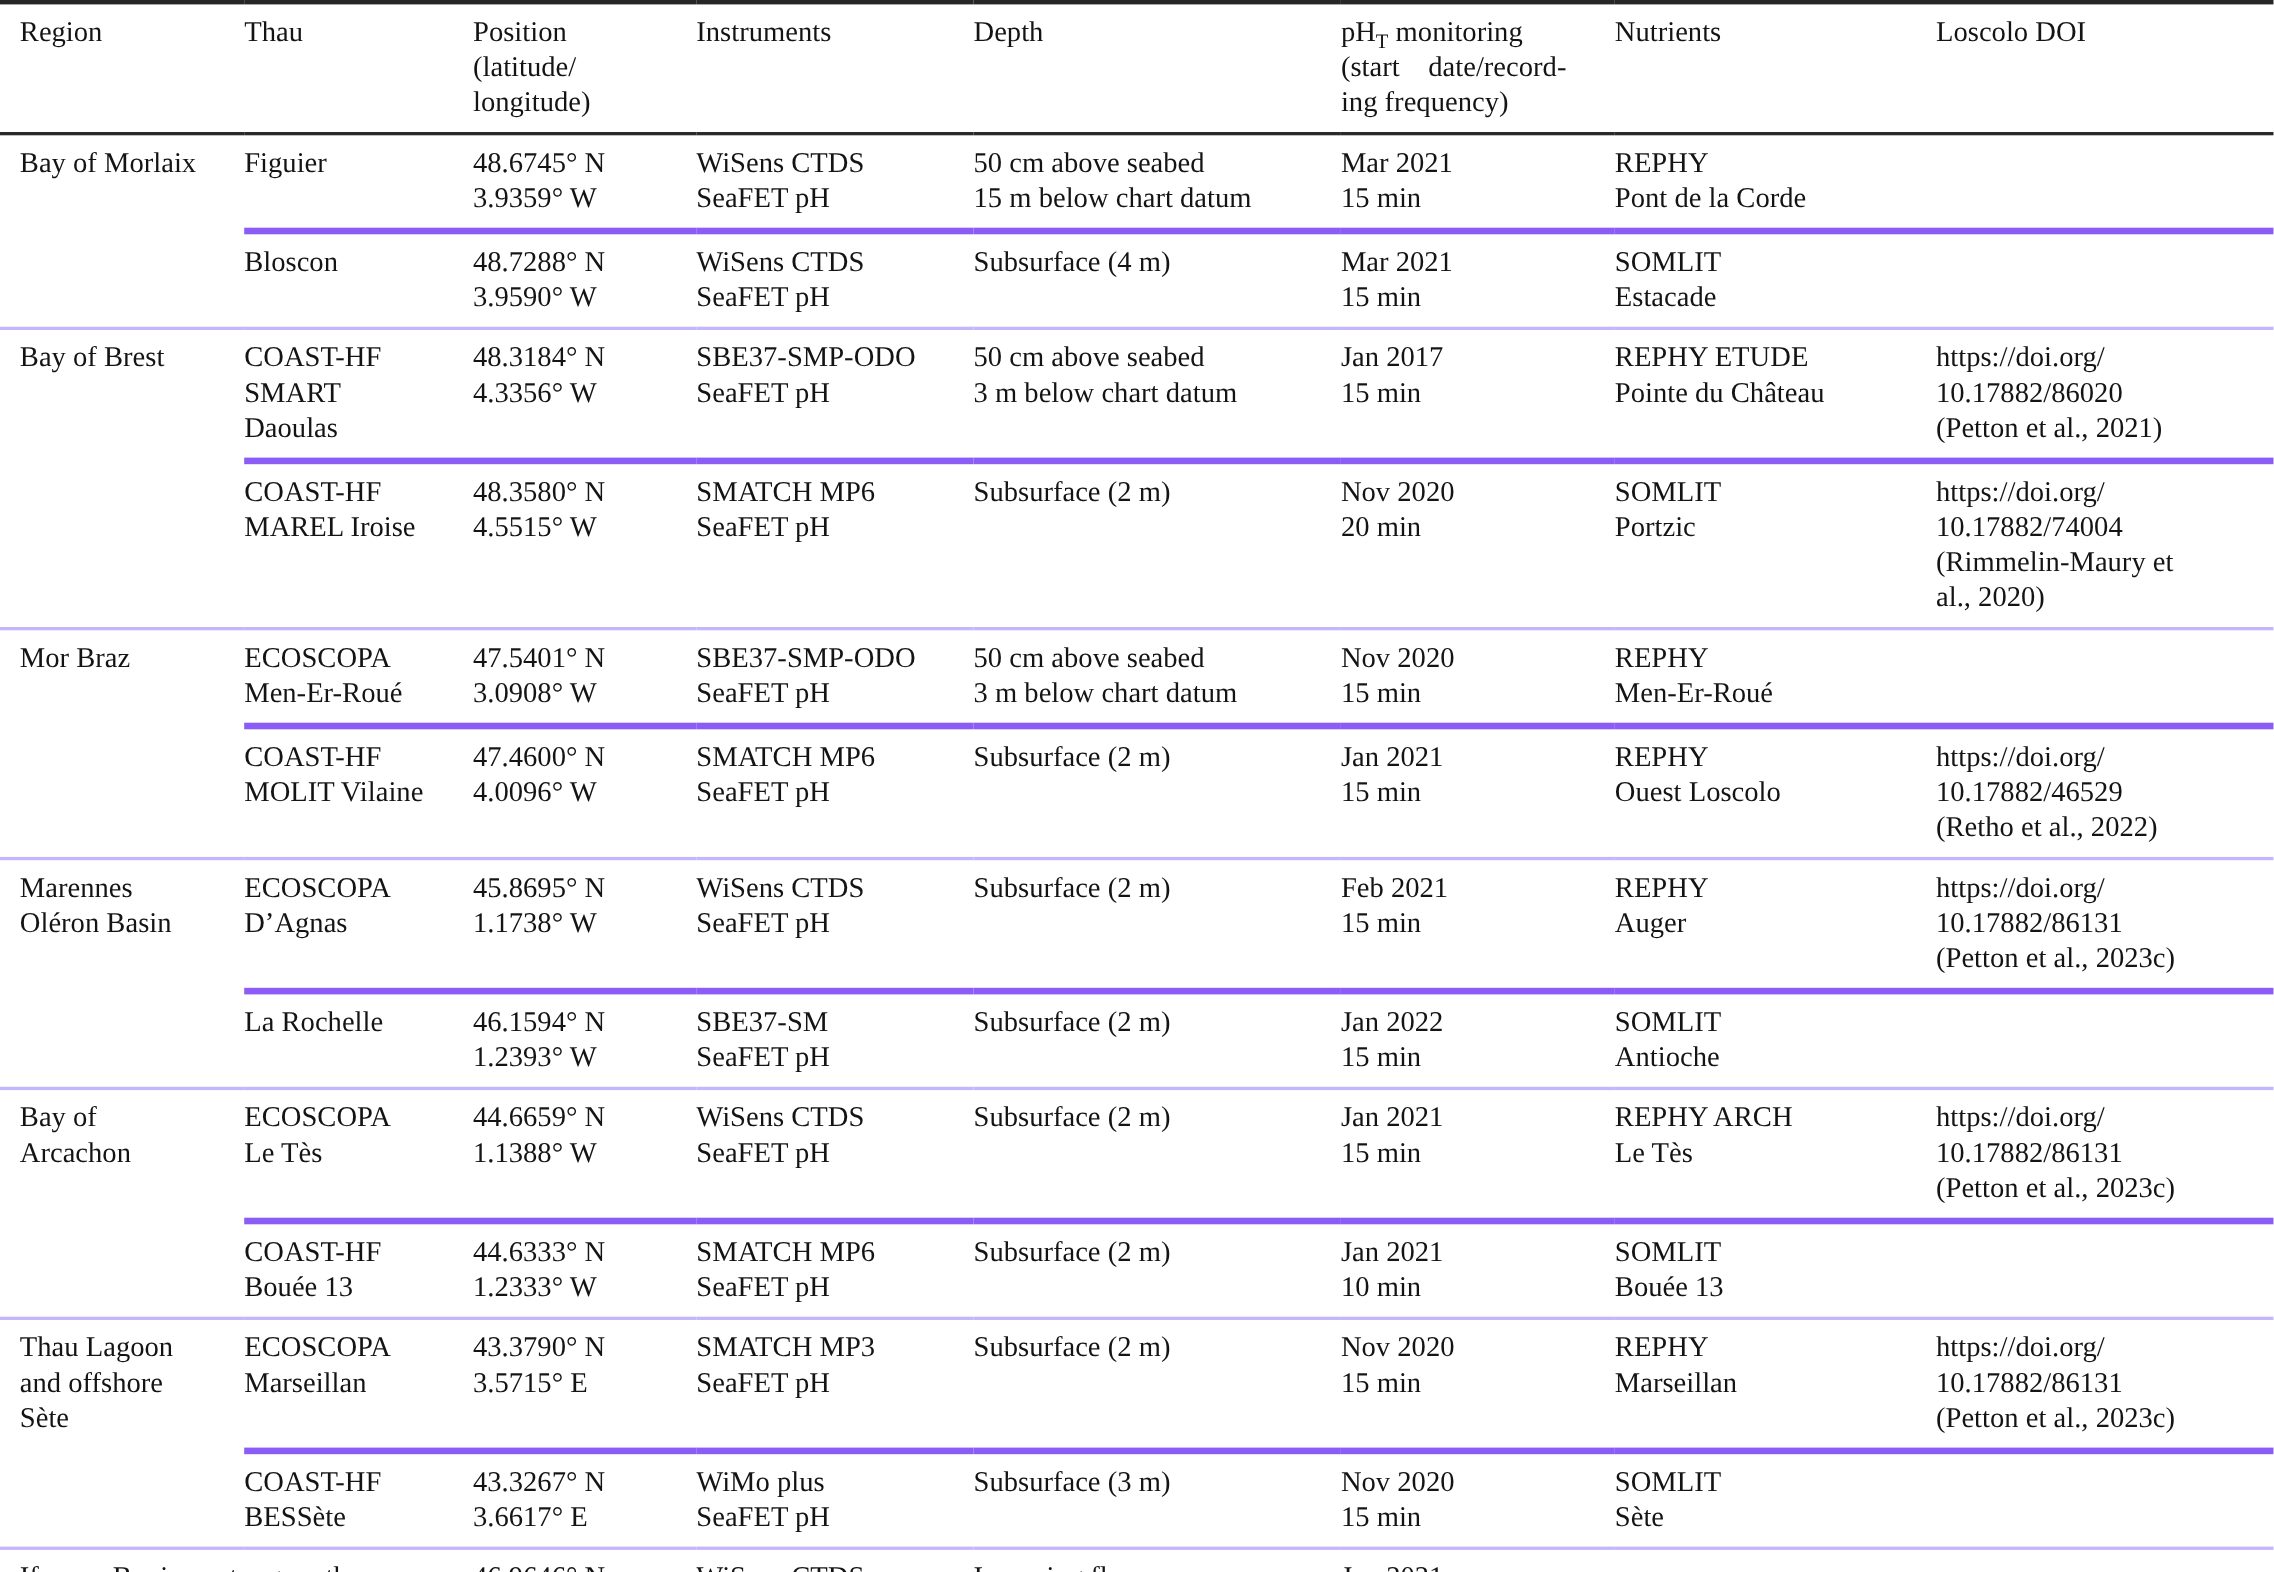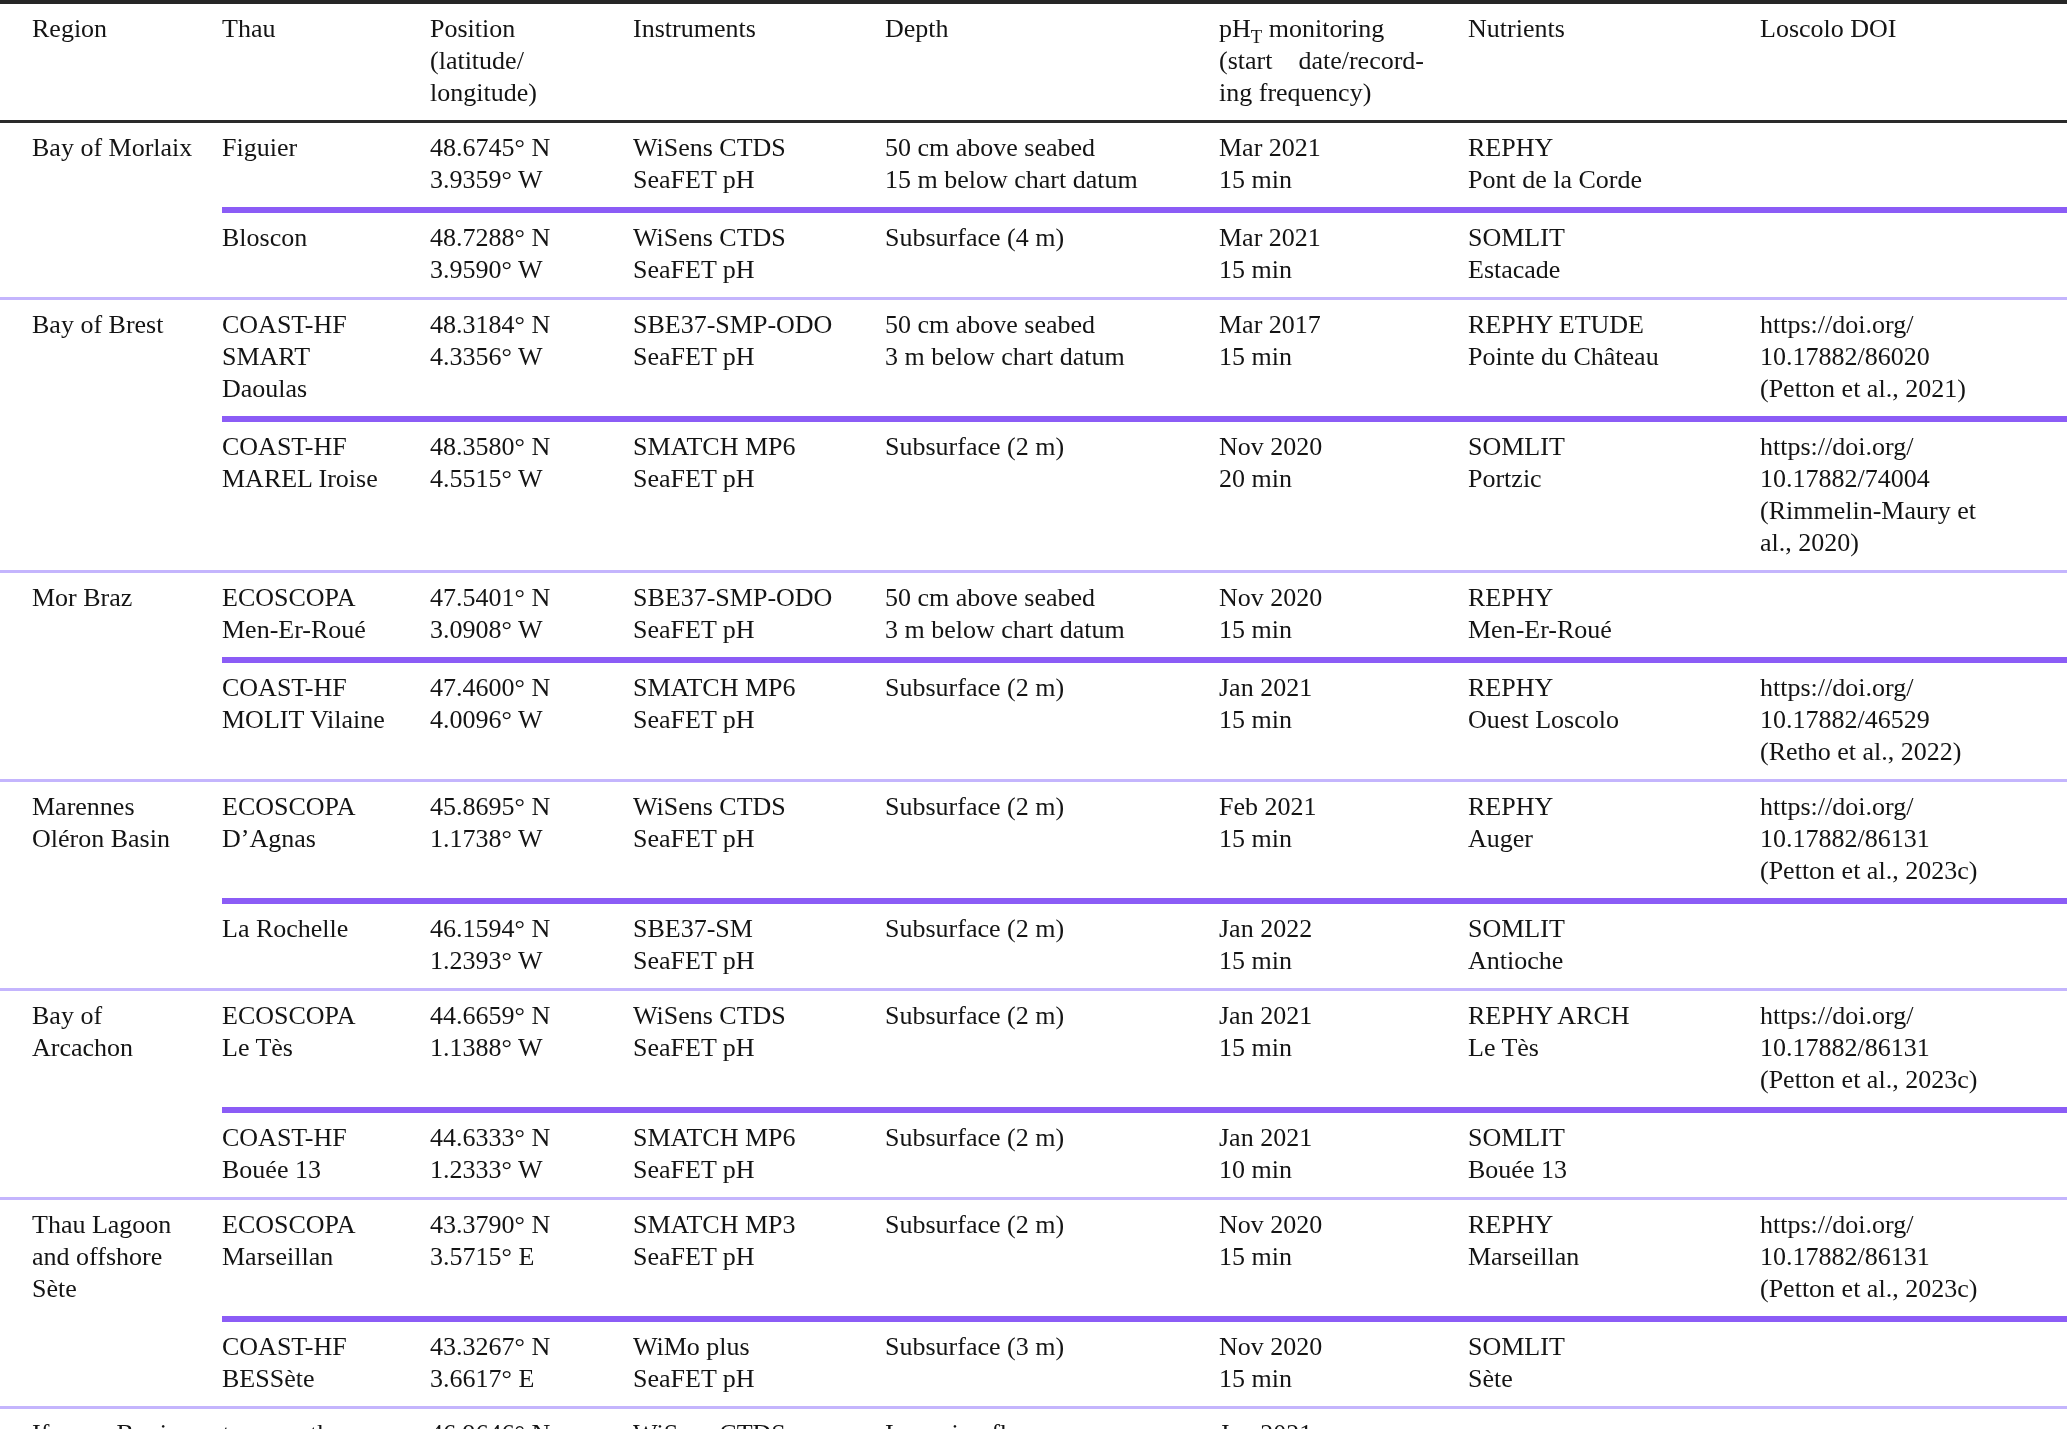--- a/index.html
+++ b/index.html
@@ -15,21 +15,21 @@
   th,td{
     vertical-align:top;text-align:left;font-weight:normal;
     font-size:26px;line-height:32px;
     padding:9px 16px 11px 0;
     white-space:pre-wrap;
     overflow:hidden;
   }
   thead tr{border-bottom:3px solid #2a2a2a}
   tr.g > td{border-top:3px solid #c4b5fd}
   tr.s > td{border-top:6px solid #8b5cf6}
-  .c-region{padding-left:32px}
+  .c-region{padding-left:18px}
   sub{font-size:0.72em;line-height:0}
   .ph-title{white-space:pre-wrap}
 </style>
 </head>
 <body>
 
 <div class="page">
   <table class="stations">
     <colgroup>
       <col style="width:222px">
@@ -89,21 +89,21 @@
         <td class="c-region" rowspan="2">Bay of Brest</td>
         <td>COAST-HF
 SMART
 Daoulas</td>
         <td>48.3184° N
 4.3356° W</td>
         <td>SBE37-SMP-ODO
 SeaFET pH</td>
         <td>50 cm above seabed
 3 m below chart datum</td>
-        <td>Mar 2017
+        <td>Jan 2017
 15 min</td>
         <td>REPHY ETUDE
 Pointe du Château</td>
         <td>https://doi.org/
 10.17882/86020
 (Petton et al., 2021)</td>
       </tr>
       <tr class="s">
         <td>COAST-HF
 MAREL Iroise</td>

